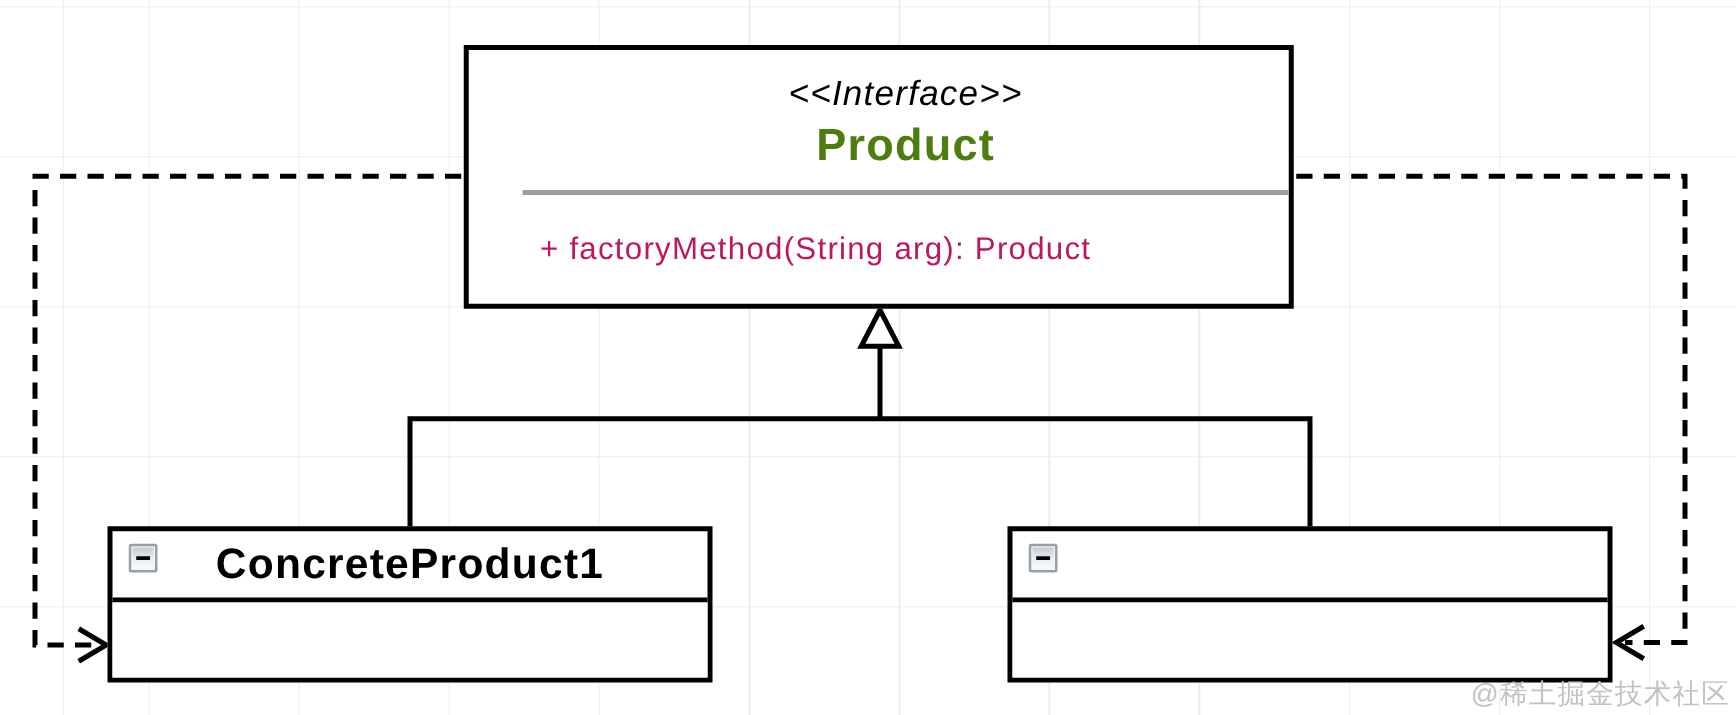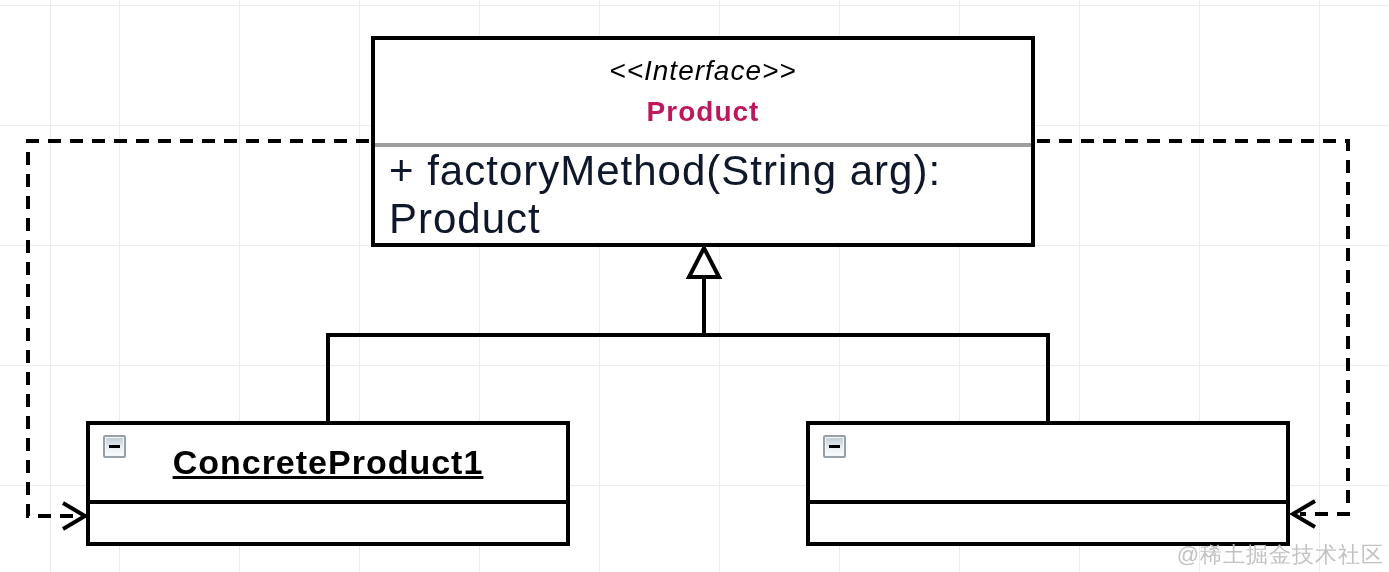--- a/index.html
+++ b/index.html
@@ -17,46 +17,46 @@
   svg.connectors{position:absolute;left:0;top:0;width:1389px;height:572px;}
 
   .uml-box{
     position:absolute;
     box-sizing:border-box;
     background:#fff;
     border:4px solid #000;
     display:flex;
     flex-direction:column;
   }
-  .interface-box{left:371px;top:36px;width:664px;height:211px;}
+  .interface-box{left:371px;top:36px;width:664px;height:211px;padding-left:43px;}
   .iface-title{
     height:112px;
     display:flex;flex-direction:column;align-items:center;justify-content:center;
   }
   .stereotype{
     font-style:italic;font-size:28px;color:#000;line-height:40px;letter-spacing:1px;
   }
   .iface-name{
-    font-weight:bold;font-size:28px;color:#be185d;line-height:42px;letter-spacing:1px;
+    font-weight:bold;font-size:36px;color:#4d7c0f;line-height:42px;letter-spacing:1px;
   }
   .divider-gray{height:4px;background:#9e9e9e;flex:0 0 auto;}
   .divider-black{height:4px;background:#000;flex:0 0 auto;}
   .methods{
     flex:1;display:flex;align-items:center;
     padding-left:14px;
-    font-size:42px;letter-spacing:1px;color:#0f172a;
+    font-size:25px;letter-spacing:1px;color:#be185d;
   }
 
   .class-box{width:484px;height:125px;}
   .cp1{left:86px;top:421px;}
   .cp2{left:806px;top:421px;}
   .class-title{
     position:relative;
-    height:75px;
-    display:flex;align-items:center;justify-content:center;text-decoration:underline;
+    height:53px;
+    display:flex;align-items:center;justify-content:center;
   }
   .class-name{
     font-weight:bold;font-size:34px;letter-spacing:1px;color:#000;
   }
   .empty-compartment{flex:1;background:#fff;}
 
   .collapse-btn{
     position:absolute;left:13px;top:10px;
     width:23px;height:23px;
     padding:0;margin:0;

